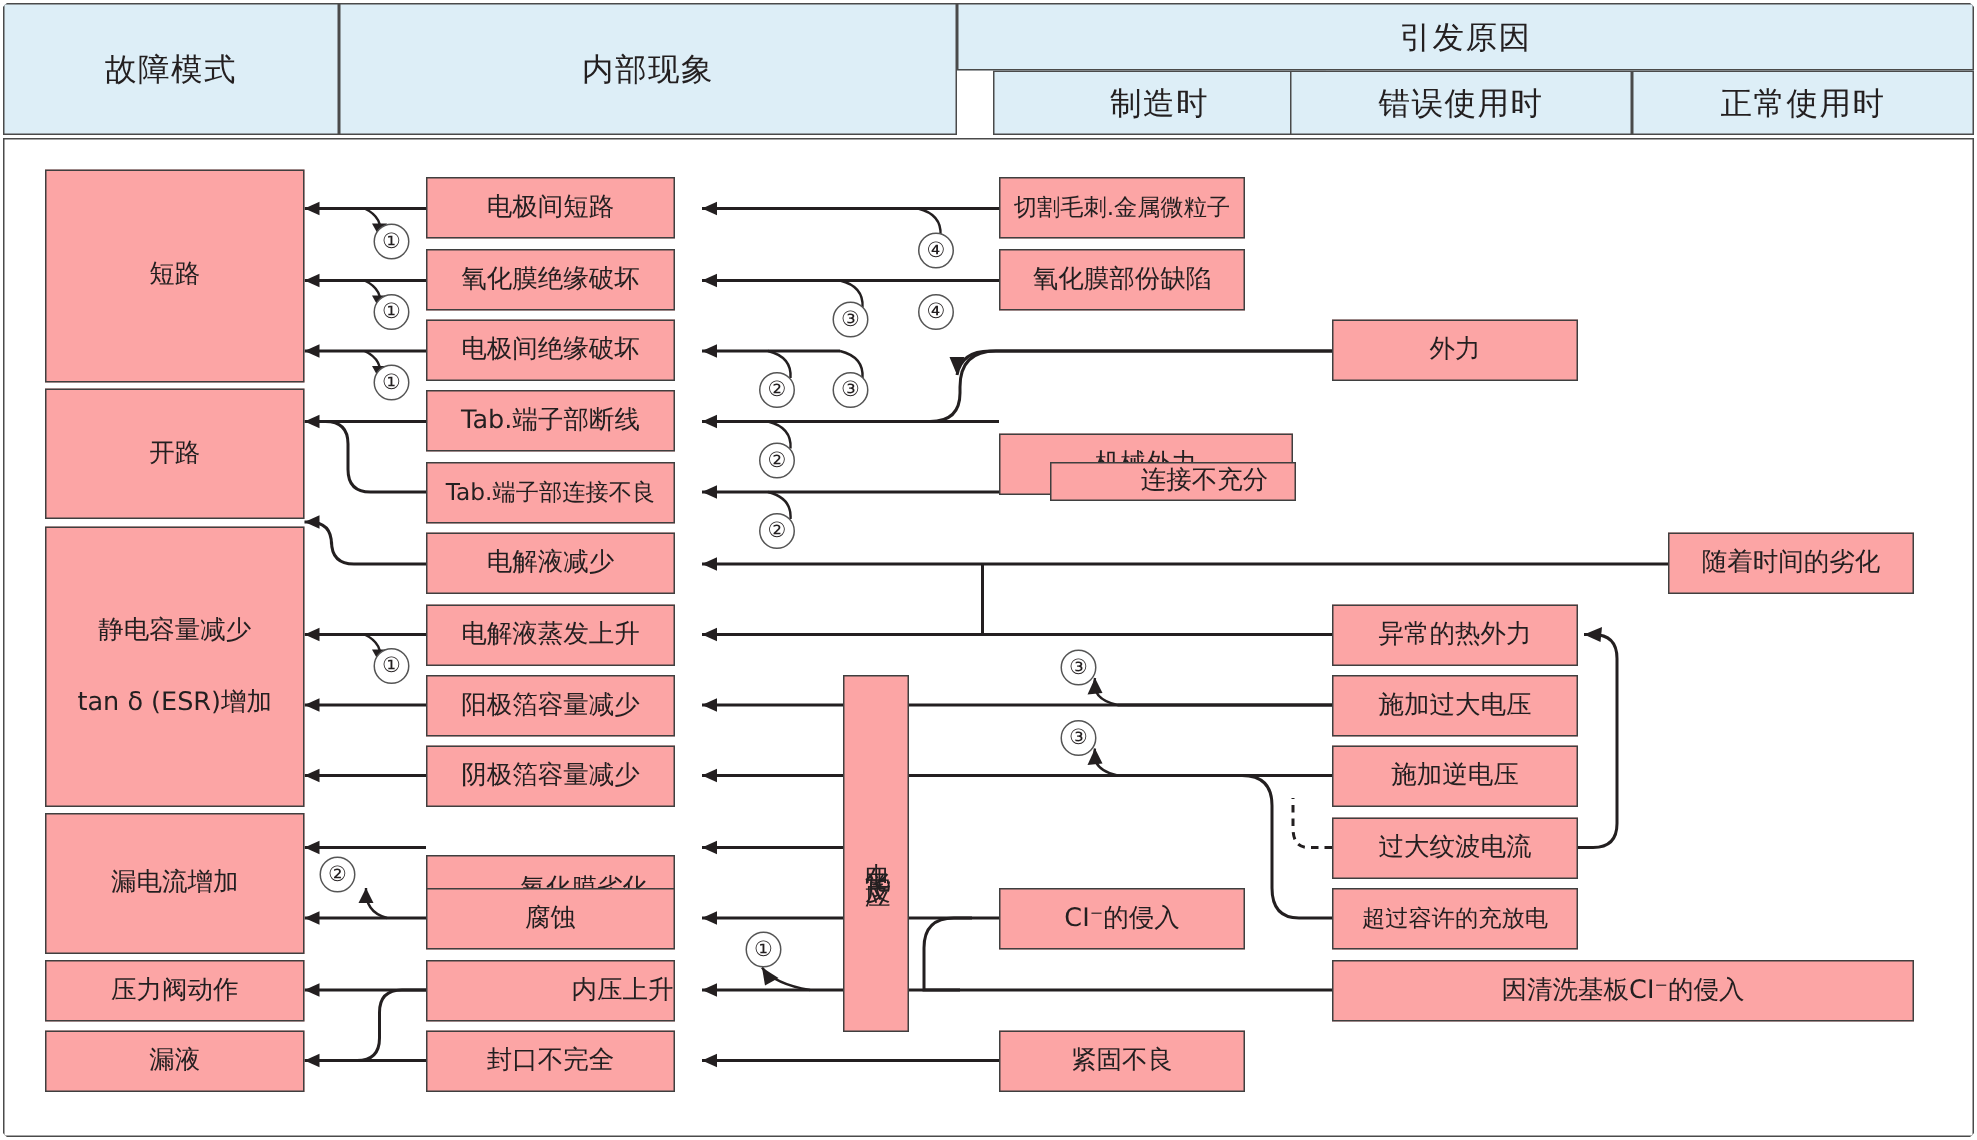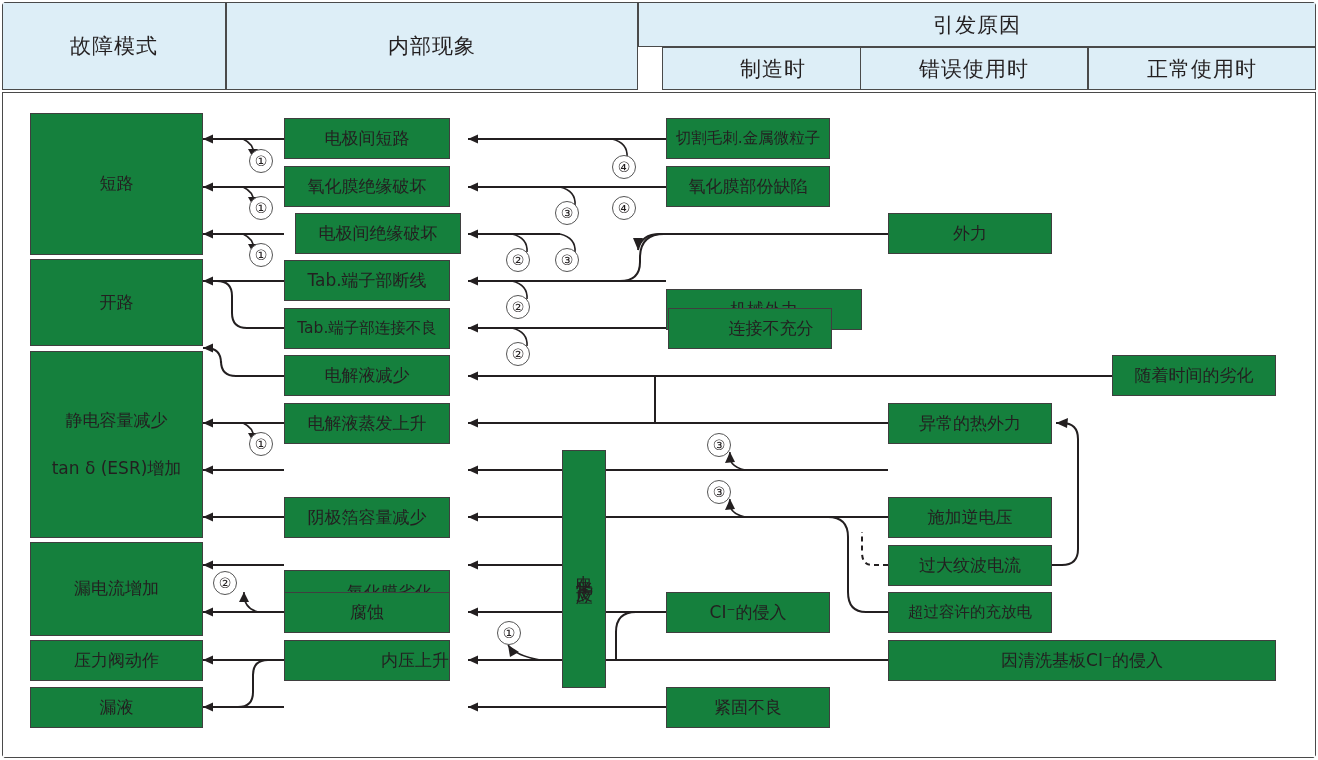--- a/index.html
+++ b/index.html
@@ -9,21 +9,21 @@
   
   .hdr{position:absolute;left:2px;top:2px;width:1314px;height:88px;}
   .hcell{position:absolute;box-sizing:border-box;border:1.5px solid #4a4a4a;background:#ddeef7;
          display:flex;align-items:center;justify-content:center;color:#231f20;}
   .hcell span{font-size:21px;letter-spacing:1px;}
 
   
   .frame{position:absolute;left:2px;top:92px;width:1314px;height:666px;border:1.5px solid #4a4a4a;box-sizing:border-box;background:#fff;}
 
   
-  .bx{position:absolute;box-sizing:border-box;border:1.5px solid #3f3f3f;background:#15803d;
+  .bx{position:absolute;box-sizing:border-box;border:1.5px solid #3f3f3f;background:#fca5a5;
       display:flex;align-items:center;justify-content:center;text-align:center;color:#231f20;
       font-size:17px;line-height:1.25;z-index:5;}
   .bx.vert{writing-mode:vertical-rl;text-orientation:upright;letter-spacing:3px;font-size:17px;}
 
   
   svg.wires{position:absolute;left:0;top:0;width:1318px;height:760px;z-index:2;}
   svg.wires path,svg.wires line{fill:none;stroke:#231f20;stroke-width:2;}
   svg.wires .thin{stroke-width:1.6;}
   svg.wires .dash{stroke-dasharray:5 4;stroke-width:2;}
 
@@ -240,77 +240,86 @@
   <div class="bx" style="left:30px;top:687px;width:173px;height:41px;">
     <span>漏液</span>
   </div>
 
   <div class="bx" style="left:284px;top:118px;width:166px;height:41px;">
     <span>电极间短路</span>
     </div>
   <div class="bx" style="left:284px;top:166px;width:166px;height:41px;">
     <span>氧化膜绝缘破坏</span>
     </div>
-  <div class="bx" style="left:284px;top:213px;width:166px;height:41px;margin-left:11px;">
+  <div class="bx" style="left:284px;top:213px;width:166px;height:41px;">
     <span>电极间绝缘破坏</span>
     </div>
   <div class="bx" style="left:284px;top:260px;width:166px;height:41px;">
     <span>Tab.端子部断线</span>
     </div>
   <div class="bx" style="left:284px;top:308px;width:166px;height:41px;font-size:15.5px;">
     <span>Tab.端子部连接不良</span>
     </div>
   <div class="bx" style="left:284px;top:355px;width:166px;height:41px;">
     <span>电解液减少</span>
     </div>
   <div class="bx" style="left:284px;top:403px;width:166px;height:41px;">
     <span>电解液蒸发上升</span>
     </div>
+  <div class="bx" style="left:284px;top:450px;width:166px;height:41px;">
+    <span>阳极箔容量减少</span>
+    </div>
   <div class="bx" style="left:284px;top:497px;width:166px;height:41px;">
     <span>阴极箔容量减少</span>
     </div>
   <div class="bx" style="left:284px;top:570px;width:166px;height:45px;padding-left:45px;">
     <span>氧化膜劣化</span>
     </div>
   <div class="bx" style="left:284px;top:592px;width:166px;height:41px;">
     <span>腐蚀</span>
     </div>
   <div class="bx" style="left:284px;top:640px;width:166px;height:41px;justify-content:flex-end;">
     <span>内压上升</span>
     </div>
+  <div class="bx" style="left:284px;top:687px;width:166px;height:41px;">
+    <span>封口不完全</span>
+    </div>
 
   <div class="bx vert" style="left:562px;top:450px;width:44px;height:238px;">
     <span>电化学反应</span>
   </div>
 
   <div class="bx" style="left:666px;top:118px;width:164px;height:41px;font-size:15.5px;">
     <span>切割毛刺.金属微粒子</span>
     </div>
   <div class="bx" style="left:666px;top:166px;width:164px;height:41px;">
     <span>氧化膜部份缺陷</span>
     </div>
   <div class="bx" style="left:666px;top:260px;width:196px;height:41px;margin-top:29px;">
     <span>机械外力</span>
     </div>
-  <div class="bx" style="left:668px;top:308px;width:164px;height:41px;padding-left:42px;">
+  <div class="bx" style="left:700px;top:308px;width:164px;height:26px;padding-left:42px;">
     <span>连接不充分</span>
     </div>
   <div class="bx" style="left:666px;top:592px;width:164px;height:41px;">
     <span>CI⁻的侵入</span>
     </div>
   <div class="bx" style="left:666px;top:687px;width:164px;height:41px;">
     <span>紧固不良</span>
     </div>
 
   <div class="bx" style="left:888px;top:213px;width:164px;height:41px;">
     <span>外力</span>
     </div>
   <div class="bx" style="left:888px;top:403px;width:164px;height:41px;">
     <span>异常的热外力</span>
     </div>
+  <div class="bx" style="left:888px;top:450px;width:164px;height:41px;">
+    <span>施加过大电压</span>
+    </div>
   <div class="bx" style="left:888px;top:497px;width:164px;height:41px;">
     <span>施加逆电压</span>
     </div>
   <div class="bx" style="left:888px;top:545px;width:164px;height:41px;">
     <span>过大纹波电流</span>
     </div>
   <div class="bx" style="left:888px;top:592px;width:164px;height:41px;font-size:15.5px;">
     <span>超过容许的充放电</span>
     </div>
   <div class="bx" style="left:888px;top:640px;width:388px;height:41px;">

